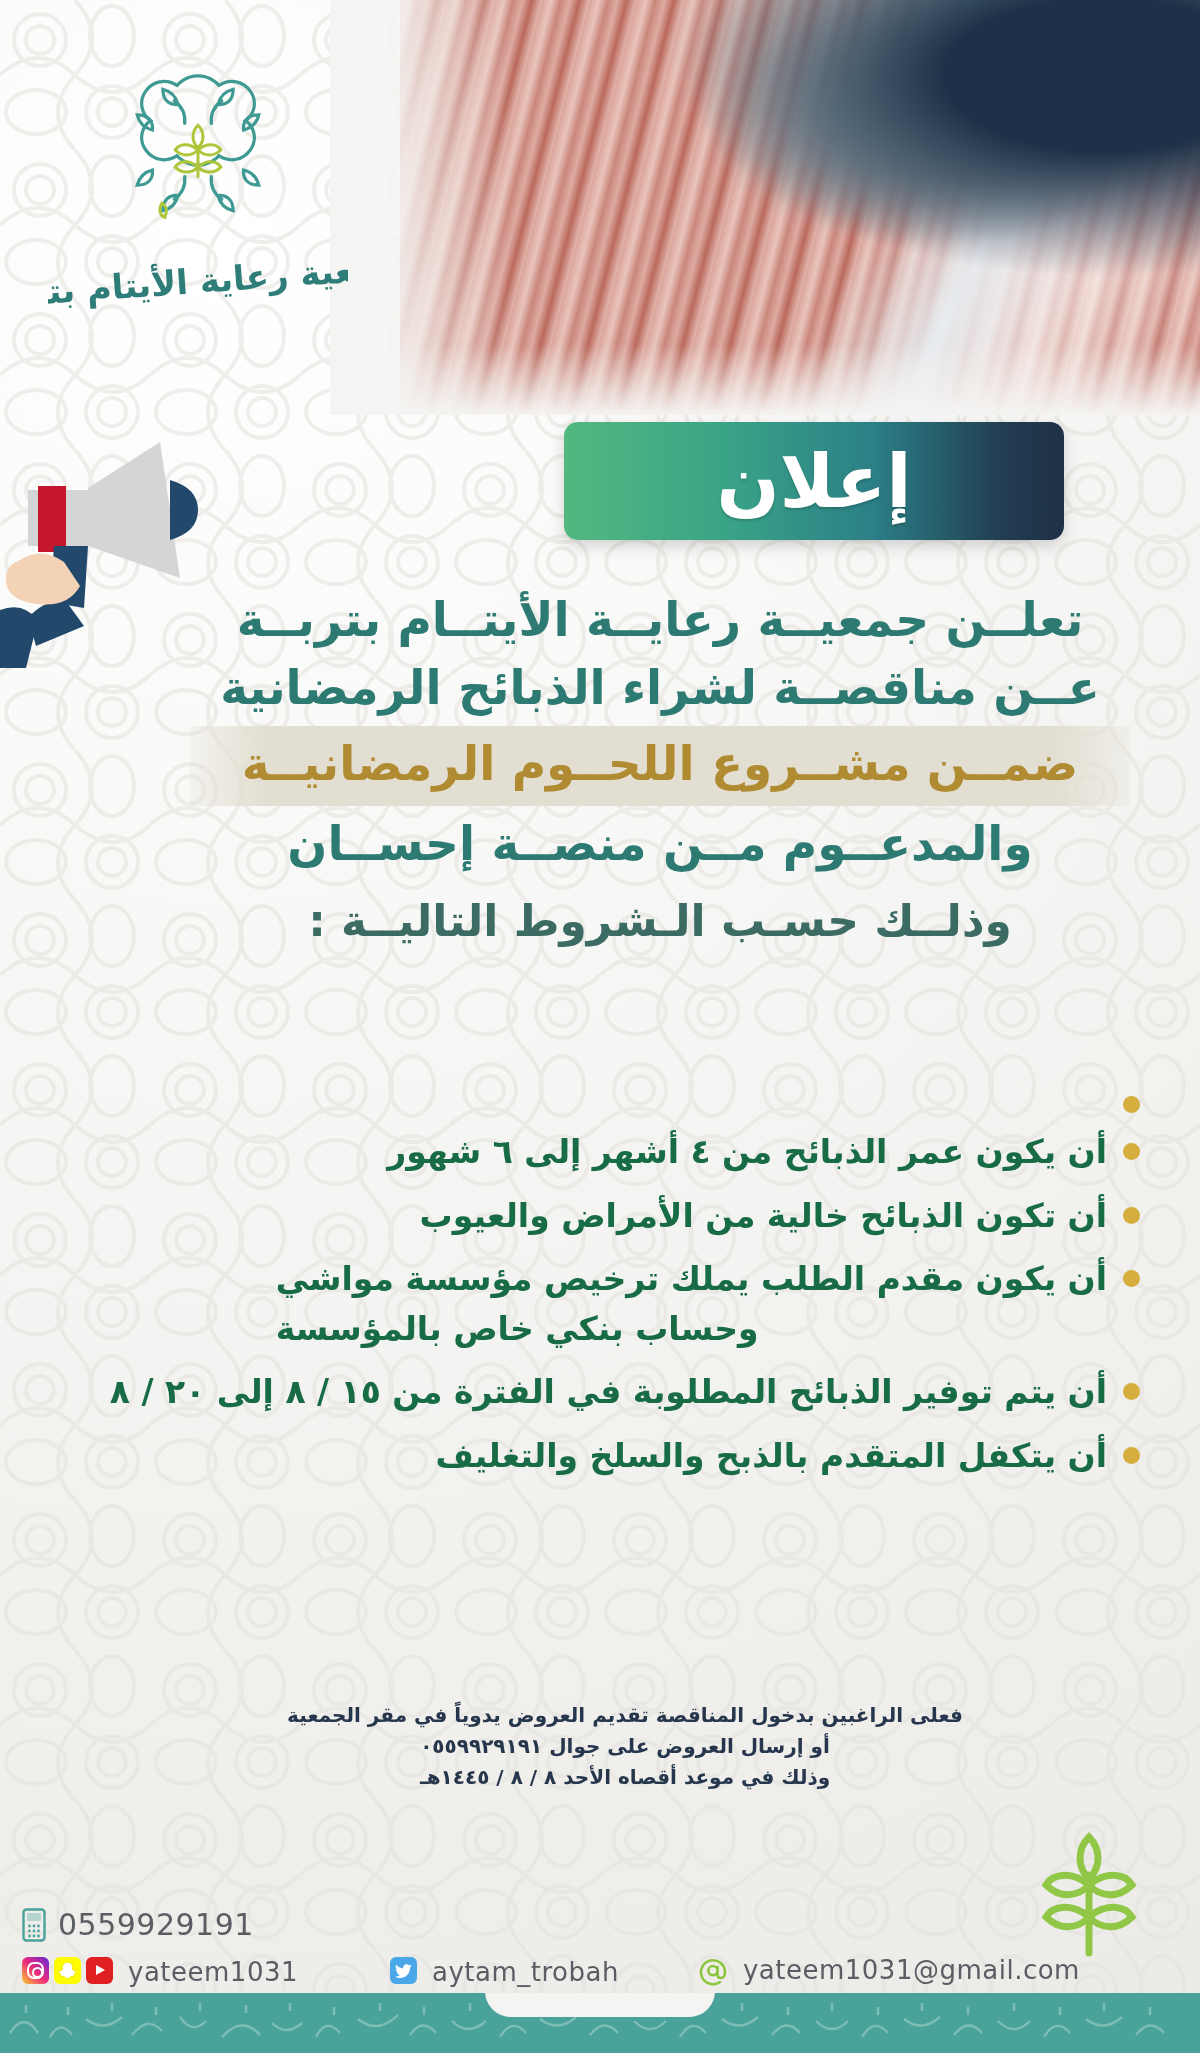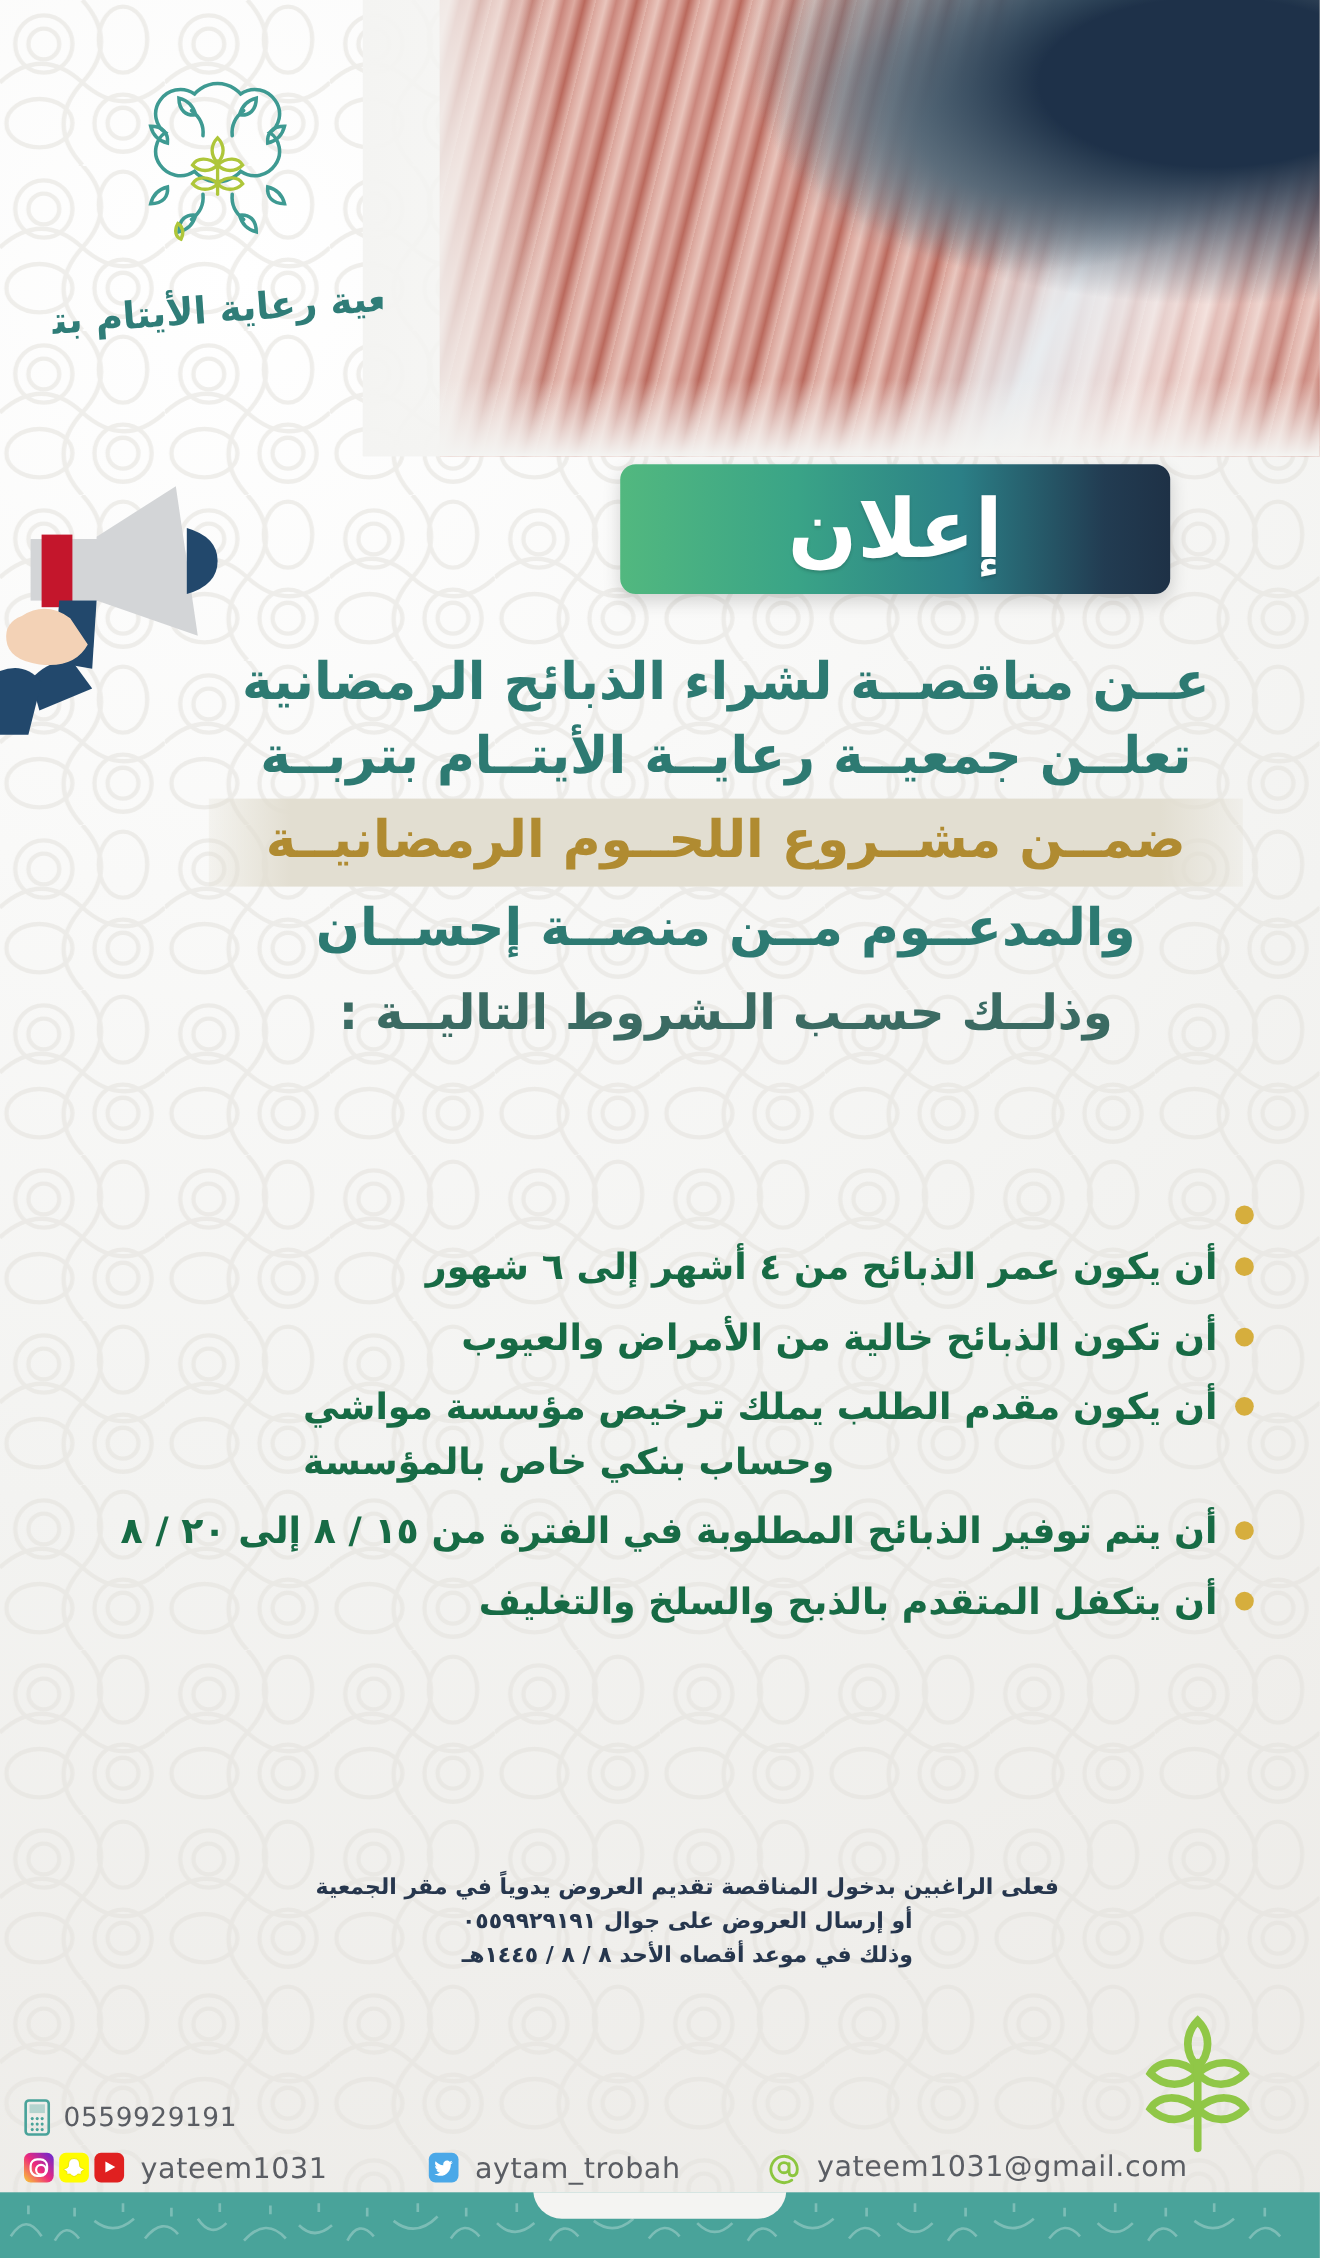--- a/index.html
+++ b/index.html
@@ -128,21 +128,21 @@
     position:absolute; top:1700px; right:60px; left:110px;
     text-align:center; color:#26364d;
   }
   .closing div{ font-size:20px; font-weight:bold; line-height:1.55; }
 
   
   .contact{ position:absolute; left:0; right:0; bottom:64px; }
   .crow{ display:flex; align-items:center; direction:ltr; padding-left:22px; }
   .crow.r1{ margin-bottom:13px; }
   .crow .val{
-    font-size:24px; color:#5a5d63; font-family:"DejaVu Sans", sans-serif;
+    font-size:30px; color:#5a5d63; font-family:"DejaVu Sans", sans-serif;
     letter-spacing:.5px;
   }
   .crow .val.sm{ font-size:26px; }
   .badge{ width:27px; height:27px; border-radius:6px; display:inline-block; margin-right:5px; }
   .badge.ig{ background:linear-gradient(45deg,#f9ce34,#ee2a7b 48%,#6228d7); position:relative; }
   .badge.ig:after{
     content:""; position:absolute; inset:5px; border:2.4px solid #fff; border-radius:7px;
   }
   .badge.ig:before{
     content:""; position:absolute; left:10px; top:10px; width:7px; height:7px;
@@ -247,22 +247,22 @@
     <path d="M36 190 q20 -22 40 -14 l16 22 -48 20 Z" fill="#22486c"></path>
     <path d="M28 132 q22 -14 44 2 l16 24 q-12 22 -44 18 q-28 -4 -30 -22 q-2 -16 14 -22z" fill="#f3d2b6"></path>
     <path d="M0 186 q28 -16 46 6 l-12 48 -34 0 Z" fill="#22486c"></path>
   </svg>
 
   <div class="banner">
     <span>إعلان</span>
   </div>
 
   <div class="headline">
+    <div class="hl">تعلــن جمعيــة رعايــة الأيتــام بتربــة</div>
     <div class="hl">عــن مناقصــة لشراء الذبائح الرمضانية</div>
-    <div class="hl">تعلــن جمعيــة رعايــة الأيتــام بتربــة</div>
     <div class="hl hl-band">ضمــن مشــروع اللحــوم الرمضانيــة</div>
     <div class="hl">والمدعــوم مــن منصــة إحســان</div>
     <div class="cond-title">وذلــك حسـب الـشروط التاليــة :</div>
   </div>
 
   <div class="bullets">
     <div class="bullet">
       <span class="dot"></span>
     </div>
     <div class="bullet">

